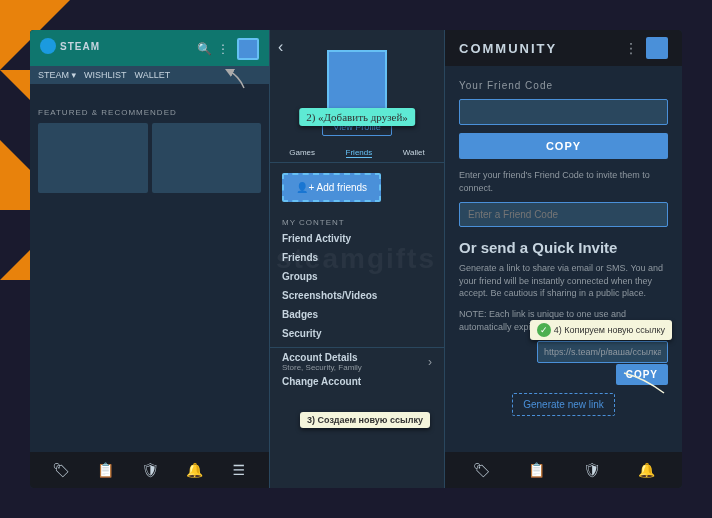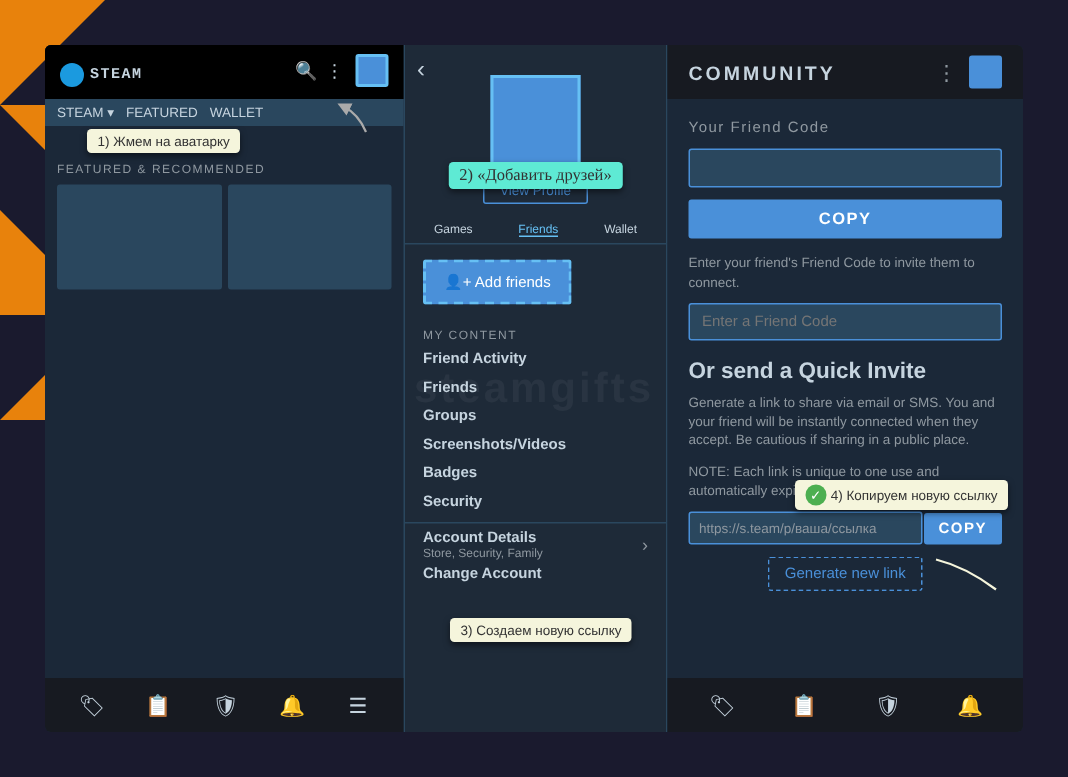--- a/index.html
+++ b/index.html
@@ -51,27 +51,26 @@
     
     .left-panel {
       width: 240px;
       background: #1b2838;
       flex-shrink: 0;
       border-right: 1px solid #2a475e;
       position: relative;
     }
 
     .steam-header {
-      background: #000000;
+      background: #0f766e;
       padding: 8px 10px;
       display: flex;
-      align-items: flex-end;
+      align-items: flex-start;
       gap: 6px;
       height: 36px;
-      font-family: Liberation Mono, monospace;
     }
 
     .steam-logo {
       display: flex;
       align-items: center;
       gap: 4px;
     }
 
     .steam-icon {
       width: 16px;
@@ -405,20 +404,21 @@
       font-size: 9px;
       line-height: 1.4;
       margin-bottom: 8px;
     }
 
     .link-row {
       display: flex;
       align-items: flex-end;
       gap: 1px;
       margin-bottom: 8px;
+      flex-direction: column;
     }
 
     .link-input {
       background: #2a475e;
       border: 1px solid #4a90d9;
       color: #8f98a0;
       font-size: 9px;
       padding: 5px 6px;
       flex: 1;
       border-radius: 2px;
@@ -526,36 +526,33 @@
         <div class="steam-icon"></div>
         <span class="steam-text">STEAM</span>
       </div>
       <div class="header-icons">
         <span class="header-icon">🔍</span>
         <span class="header-icon">⋮</span>
         <div class="avatar-circle"></div>
       </div>
     </div>
 
-    <div class="annotation-tag" style="top: 56px; left: 28px; background: #f5f5dc; color:#333;">
-      <span>1) Жмем на аватарку</span>
-    </div>
 
     <svg style="position:absolute; top:36px; right:20px; width:40px; height:28px; pointer-events:none;">
       <path d="M 35 22 Q 30 10 20 5" stroke="#aaa" stroke-width="1.5" fill="none" marker-end="url(#arr)"></path>
       <defs>
         <marker id="arr" markerWidth="6" markerHeight="6" refX="3" refY="3" orient="auto">
           <path d="M 0 0 L 6 3 L 0 6 Z" fill="#aaa"></path>
         </marker>
       </defs>
     </svg>
 
     <div class="nav-bar">
       <span class="nav-item">STEAM ▾</span>
-      <span class="nav-item">FEATURED</span>
+      <span class="nav-item">WISHLIST</span>
       <span class="nav-item">WALLET</span>
     </div>
 
     <div class="featured-section">
       <div class="featured-label">FEATURED &amp; RECOMMENDED</div>
       <div class="featured-cards">
         <div class="featured-card"></div>
         <div class="featured-card"></div>
       </div>
     </div>
@@ -605,21 +602,21 @@
       <div class="account-item">
         <div>
           <div class="account-main">Account Details</div>
           <div class="account-sub">Store, Security, Family</div>
         </div>
         <span class="arrow-right">›</span>
       </div>
       <div class="change-account">Change Account</div>
     </div>
 
-    <div class="annotation-tag" style="bottom: 60px; left: 30px; background: #f5f5dc; color:#333; z-index:25;">
+    <div class="annotation-tag" style="bottom: 60px; left: 30px; background: #f5f5dc; color:#333; z-index:25;font-weight:bold;">
       <span>3) Создаем новую ссылку</span>
     </div>
   </div>
 
   <div class="right-panel">
     <div class="community-header">
       <span class="community-title">COMMUNITY</span>
       <span class="community-menu-icon">⋮</span>
       <div class="community-avatar"></div>
     </div>

